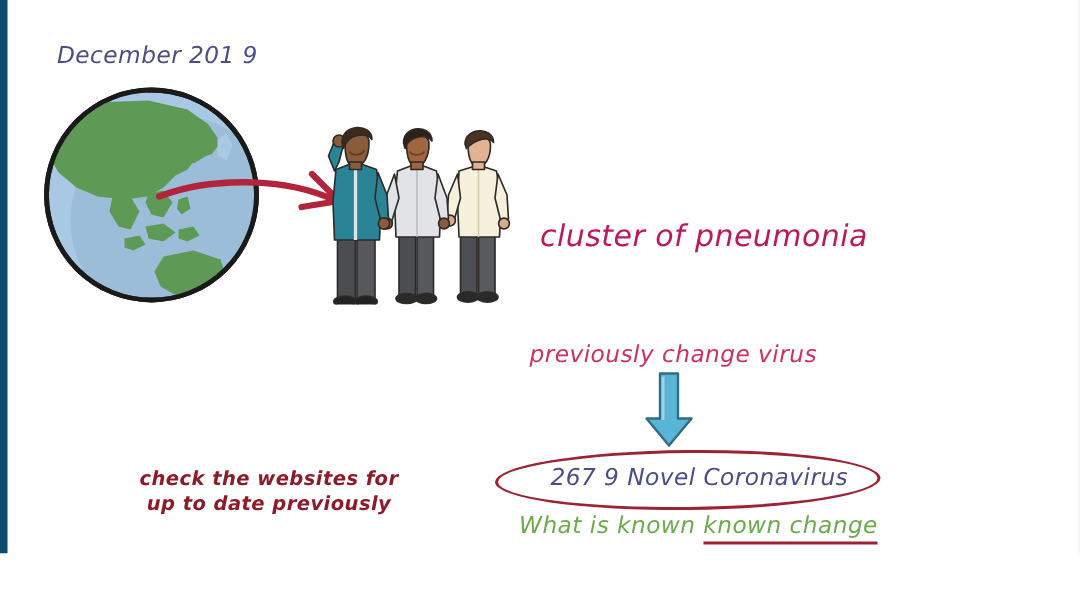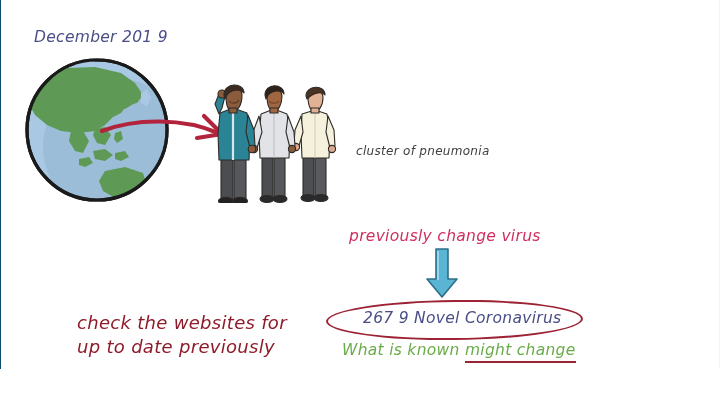--- a/index.html
+++ b/index.html
@@ -11,22 +11,23 @@
   body {
     font-family: "DejaVu Sans", sans-serif;
   }
   #slide {
     position: relative;
     width: 720px;
     height: 369px;
     background: #ffffff;
     overflow: hidden;
     box-sizing: border-box;
-    border-left: 1px solid #0c4a6e;
+    border-left: 5px solid #0c4a6e;
     border-right: 1px solid #f4f4f4;
+    text-align: center;
   }
   .hand {
     font-family: "DejaVu Sans", sans-serif;
     font-style: italic;
     font-weight: 400;
     letter-spacing: 0.3px;
     white-space: nowrap;
     line-height: 1.32;
   }
   
@@ -34,37 +35,38 @@
     position: absolute;
     left: 33px;
     top: 27px;
     font-size: 15.5px;
     color: #4a4d86;
   }
   #cluster-text {
     position: absolute;
     left: 355px;
     top: 144px;
-    font-size: 12px;
-    color: #404040;
+    font-size: 20px;
+    color: #be185d;
   }
   #cluster-text .l2 { display: block; }
   #virus-text {
     position: absolute;
     left: 348px;
     top: 226px;
     font-size: 15.5px;
     color: #cf3060;
   }
   #websites-text {
     position: absolute;
-    left: 76px;
+    left: 88px;
     top: 311px;
-    font-size: 18px;
+    font-size: 13px;
     color: #8e1b2a;
+    font-weight: bold;
   }
   #websites-text .l2 { display: block; }
   #corona-text {
     position: absolute;
     left: 362px;
     top: 308px;
     font-size: 15.5px;
     color: #4a4d86;
     z-index: 3;
   }
@@ -220,21 +222,21 @@
     <span class="l1">cluster of pneumonia</span>
   </div>
 
   <div id="virus-text" class="hand">previously change virus</div>
 
   <div id="corona-ellipse"></div>
 
   <div id="corona-text" class="hand">267 9 Novel Coronavirus</div>
 
   <div id="known-text" class="hand">
-    <span>What is known </span><span class="underlined">might change</span>
+    <span>What is known </span><span class="underlined">known change</span>
   </div>
 
   <div id="websites-text" class="hand">
     <span class="l1">check the websites for</span>
     <span class="l2">up to date previously</span>
   </div>
 
   <svg id="who-logo" width="66" height="24" viewBox="0 0 66 24">
     <circle cx="11" cy="12" r="9.2" fill="none" stroke="#b9ccdd" stroke-width="1.4"></circle>
     <circle cx="11" cy="12" r="6.4" fill="none" stroke="#b9ccdd" stroke-width="0.8"></circle>

